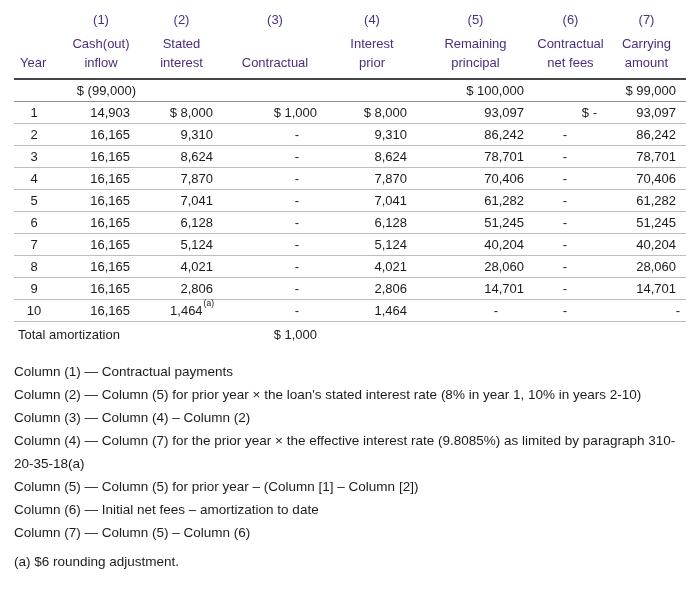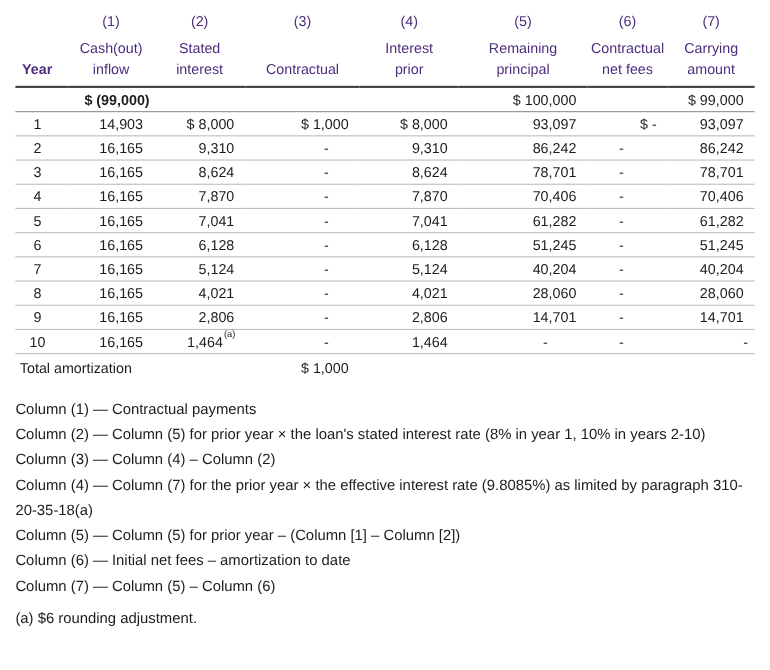--- a/index.html
+++ b/index.html
@@ -26,34 +26,34 @@
     padding: 2px 0 6px 0;
     vertical-align: bottom;
     text-align: center;
     white-space: nowrap;
     overflow: visible;
   }
   .hwrap { display: flex; flex-direction: column; height: 62px; }
   .hnum { line-height: 19px; }
   .hspacer { flex: 1; }
   .hline { line-height: 19px; }
-  th.year-th { text-align: left; font-weight: bold; }
+  th.year-th { text-align: left; }
   th.year-th .hline { text-align: left; padding-left: 6px; }
 
   tbody td {
     height: 22px;
     vertical-align: middle;
     white-space: nowrap;
   }
   tr.row td { border-bottom: 1px solid #bdbdbd; }
   tr.initial-row td { border-bottom: 1px solid #8f8f8f; }
   tr.total-row td { border-bottom: none; }
   td.year { text-align: center; padding-right: 8px; }
   td.num  { text-align: right; padding-right: 10px; }
-  td.paren { padding-right: 4px; font-weight: bold; }
+  td.paren { padding-right: 4px; }
   td.dash3 { padding-right: 28px; }
   td.dash5 { padding-right: 36px; }
   td.dash6 { padding-right: 40px; }
   td.dash7 { padding-right: 6px; }
   td sup { font-size: 8.5px; position: relative; top: -4px; left: 1px; }
   tr.total-row td { height: 25px; padding-top: 1px; }
   td.total-label { text-align: left; padding-left: 4px; }
 
   
   .computations { margin-top: 14px; font-size: 13.5px; width: 676px; }

